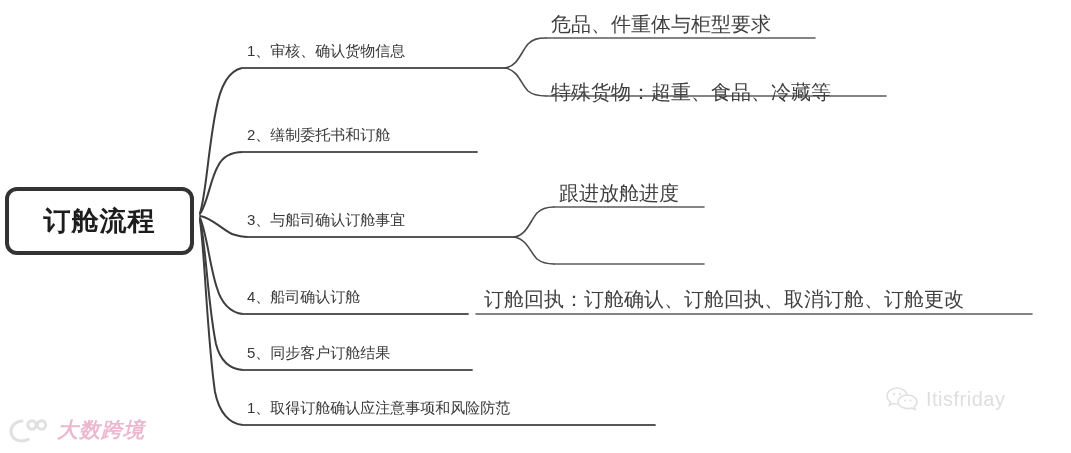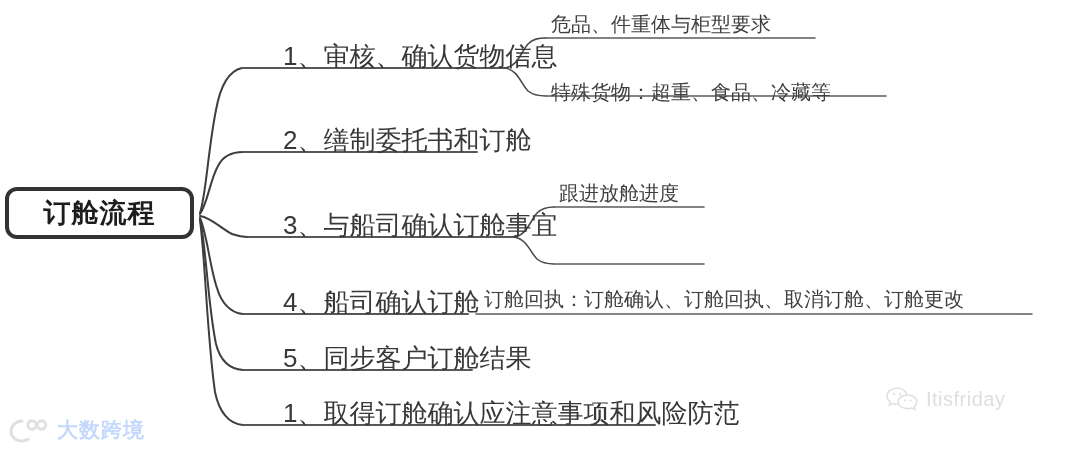--- a/index.html
+++ b/index.html
@@ -52,21 +52,21 @@
     stroke-width: 1.6;
     stroke-linecap: round;
   }
 
   
   .root-node {
     position: absolute;
     left: 5px;
     top: 187px;
     width: 189px;
-    height: 52px;
+    height: 68px;
     box-sizing: border-box;
     border: 4px solid #333333;
     border-radius: 12px;
     background: #ffffff;
     display: flex;
     align-items: center;
     justify-content: center;
   }
   .root-label {
     font-size: 27px;
@@ -78,44 +78,44 @@
 
   
   .node-text {
     position: absolute;
     white-space: nowrap;
     color: #3b3b3b;
     font-size: 21px;
     line-height: 1;
   }
   .node-text.lvl1 {
-    font-size: 26px;
+    font-size: 15px;
     color: #383838;
-    margin-left: 36px;
   }
   .node-text.lvl2 {
     font-size: 20px;
     color: #3f3f3f;
   }
 
   
   .wm-left {
     position: absolute;
     left: 8px;
     top: 416px;
     display: flex;
     align-items: center;
     gap: 7px;
     opacity: 0.30;
   }
   .wm-left-text {
     font-size: 21px;
     font-weight: bold;
-    color: #3b82f6;
+    color: #be185d;
     letter-spacing: 1px;
+    font-style: italic;
   }
   .wm-right {
     position: absolute;
     left: 886px;
     top: 386px;
     display: flex;
     align-items: center;
     gap: 8px;
     opacity: 0.34;
     text-align: center;

